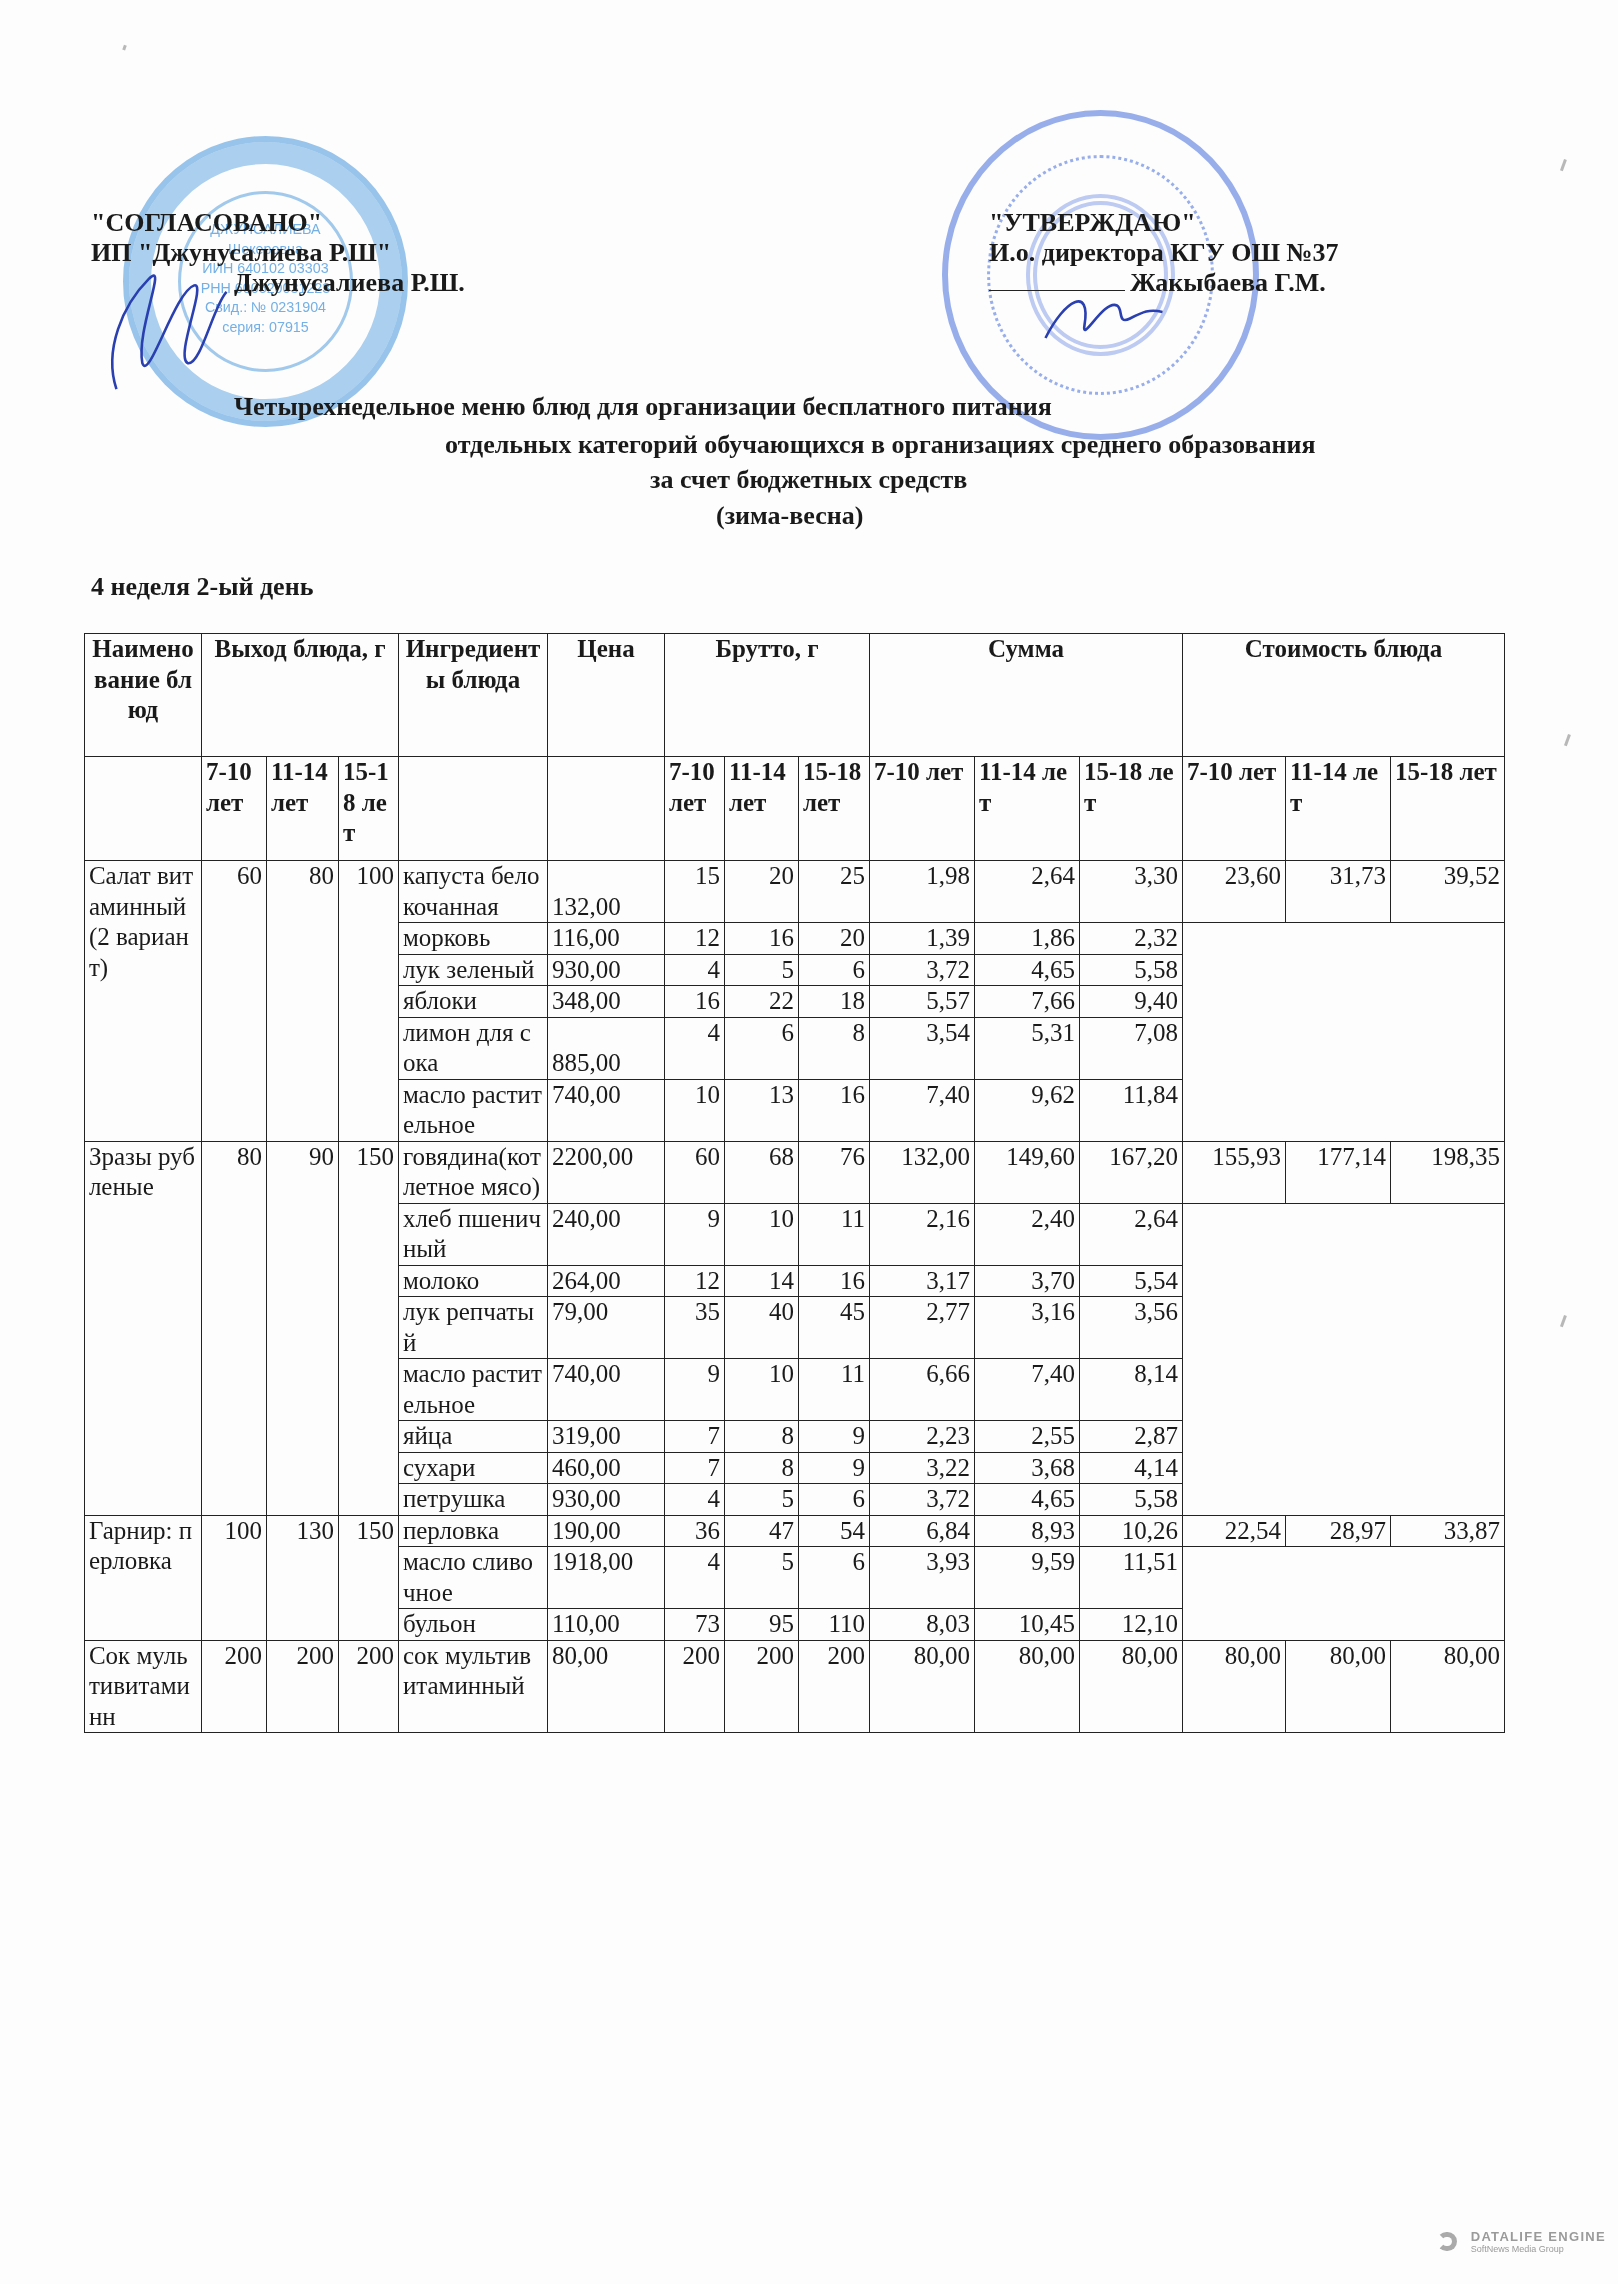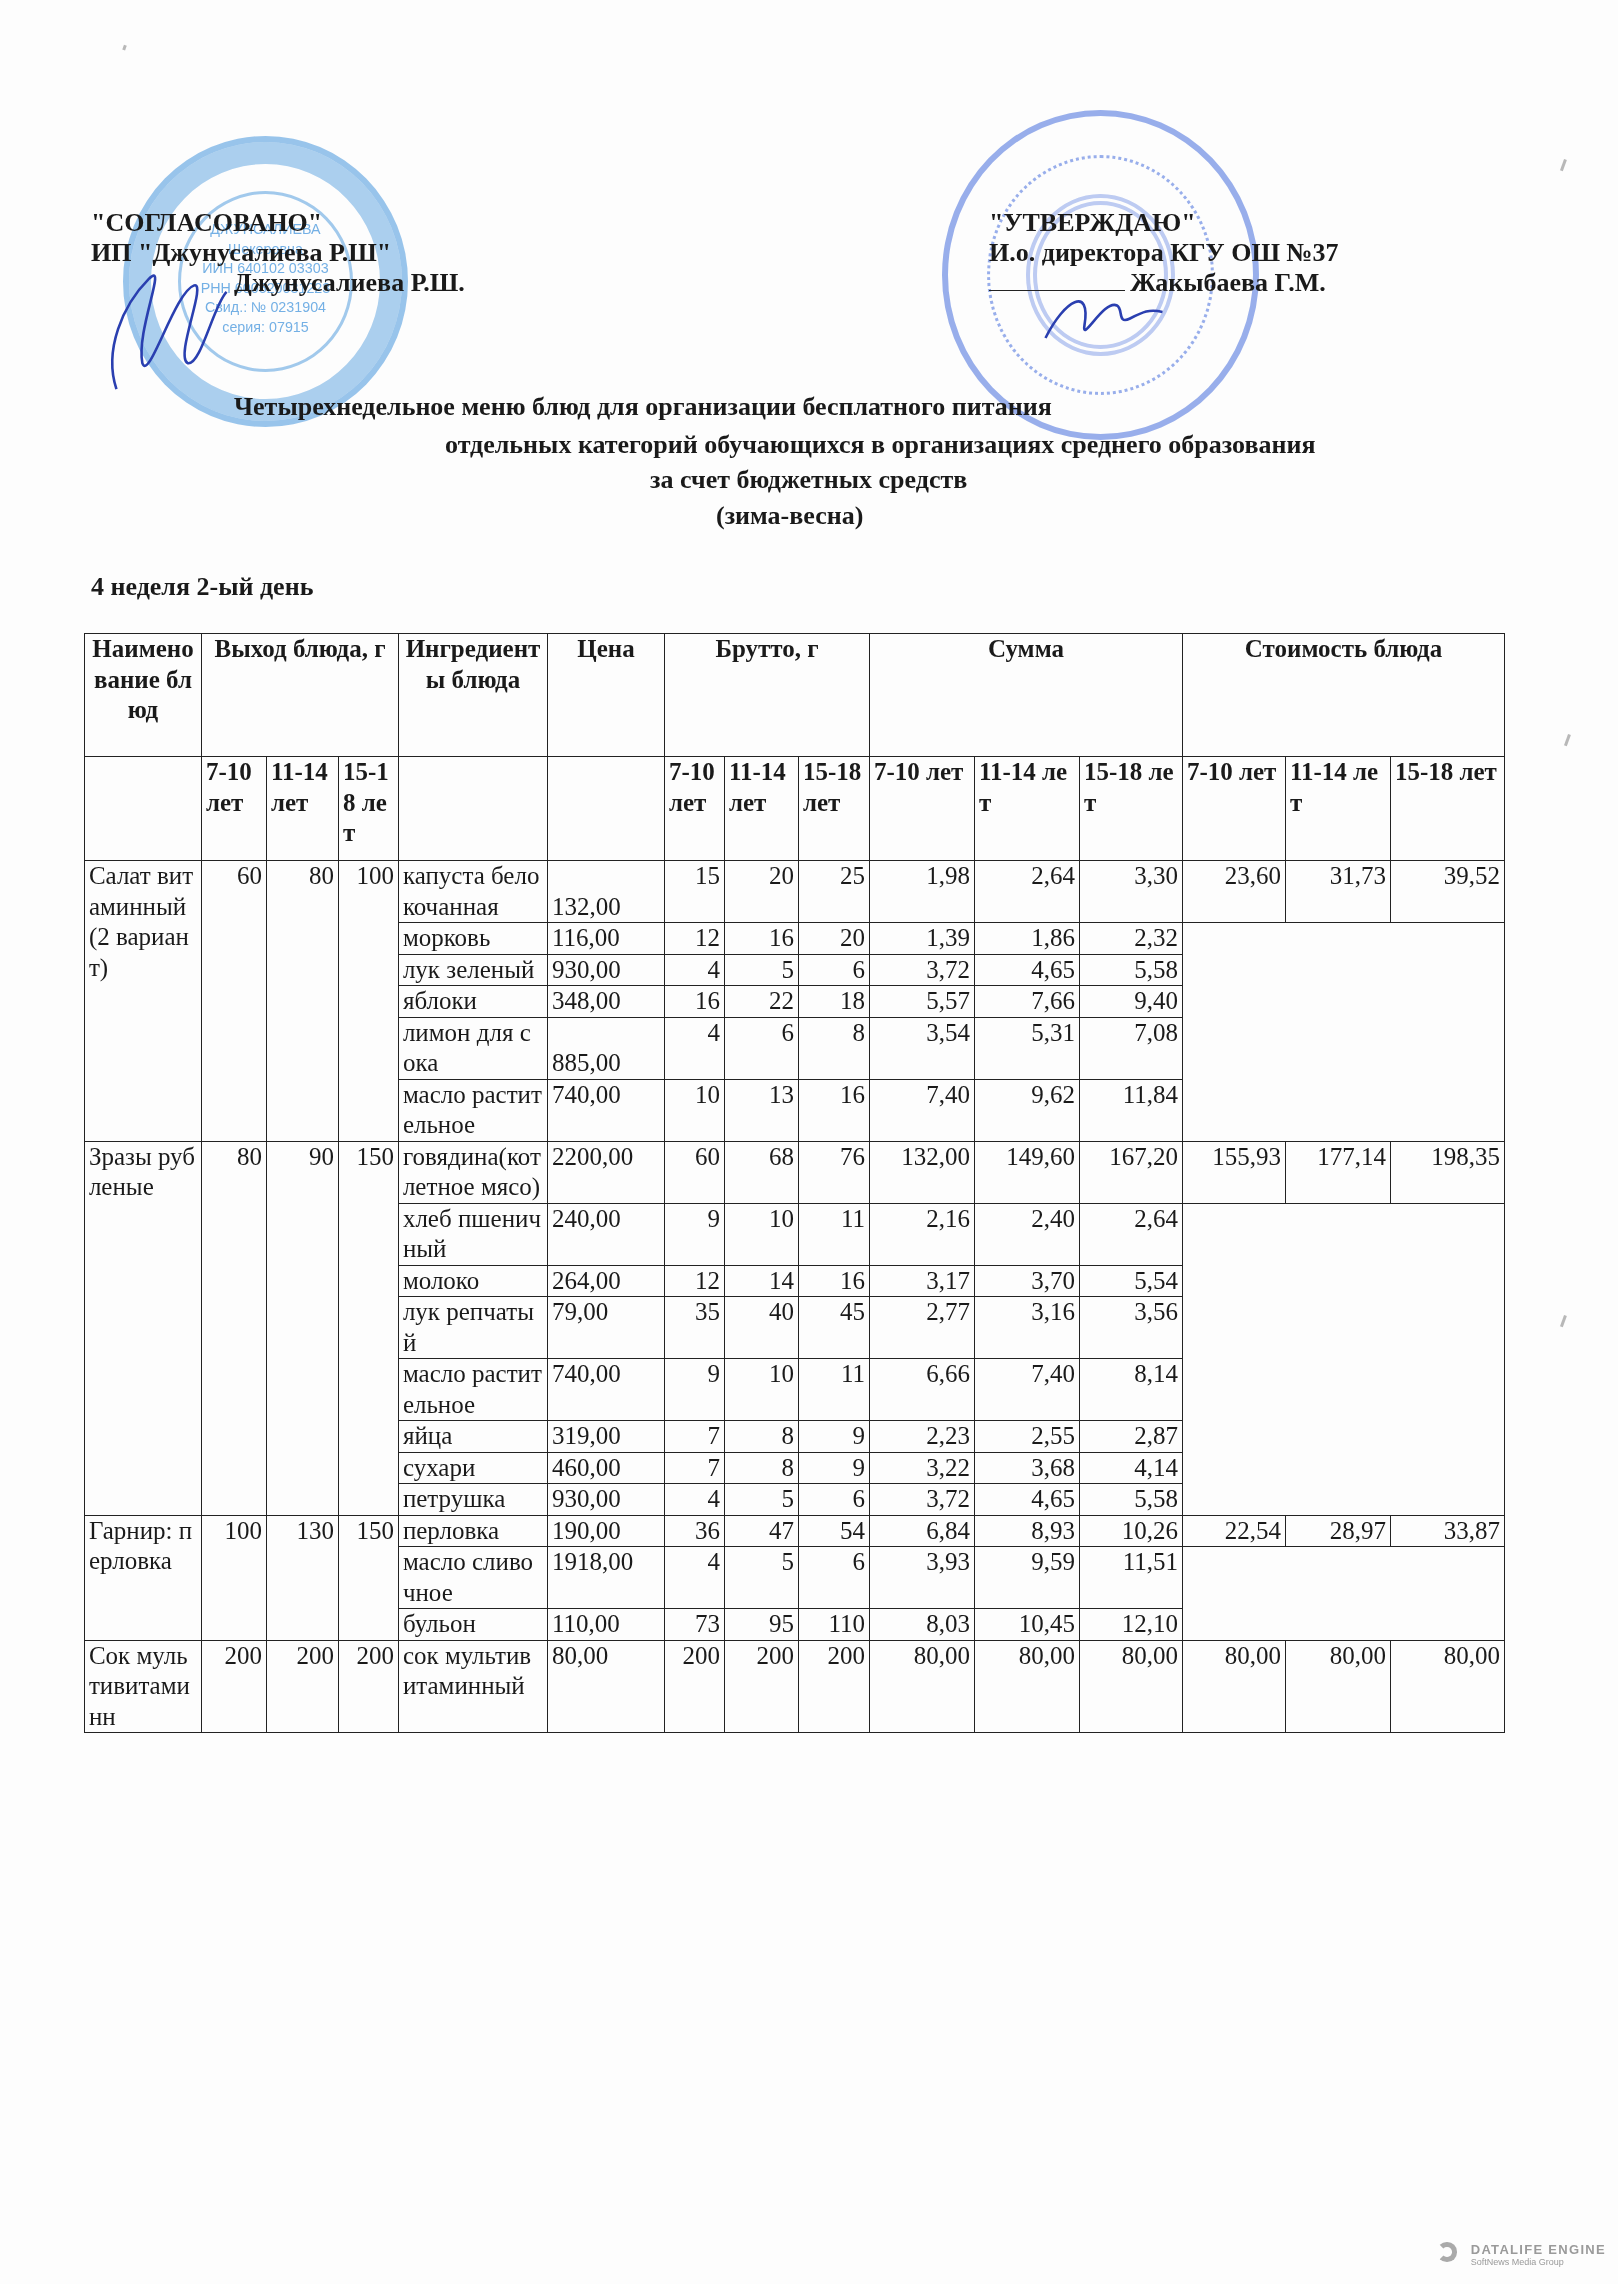--- a/index.html
+++ b/index.html
@@ -42,21 +42,21 @@
   table.menu { position: absolute; left: 84px; top: 633px; border-collapse: collapse; table-layout: fixed;
     font-size: 25px; line-height: 30.5px; }
   table.menu td, table.menu th { border: 1.9px solid #222; padding: 0 3.9px; vertical-align: top; overflow: hidden; word-break: break-all; }
   table.menu th { font-weight: bold; }
   table.menu th.sub { text-align: left; }
   table.menu td.num { text-align: right; }
   table.menu td.price { text-align: left; }
   table.menu td.price.bottom { vertical-align: bottom; }
   td.blank-right { border-right: 1.9px solid #222; }
 
-  .watermark { position: absolute; right: 13px; bottom: 17px; display: flex; gap: 14px;
+  .watermark { position: absolute; right: 13px; bottom: 30px; display: flex; align-items: center; gap: 14px;
     font-family: "Liberation Sans", sans-serif; color: #9a9a9a; }
   .wm-logo { width: 19.5px; height: 19.5px; border-radius: 50%; border: 5.2px solid #aaaaaa; border-left-color: transparent; box-sizing: border-box; }
   .wm-text .a { font-size: 13px; letter-spacing: 1.3px; font-weight: bold; }
   .wm-text .b { font-size: 9px; }
 
   .speck { position: absolute; width: 2.6px; height: 11.7px; background: #8a8a8a; opacity: .6; transform: rotate(20deg); }
 </style>
 </head>
 <body>
 

